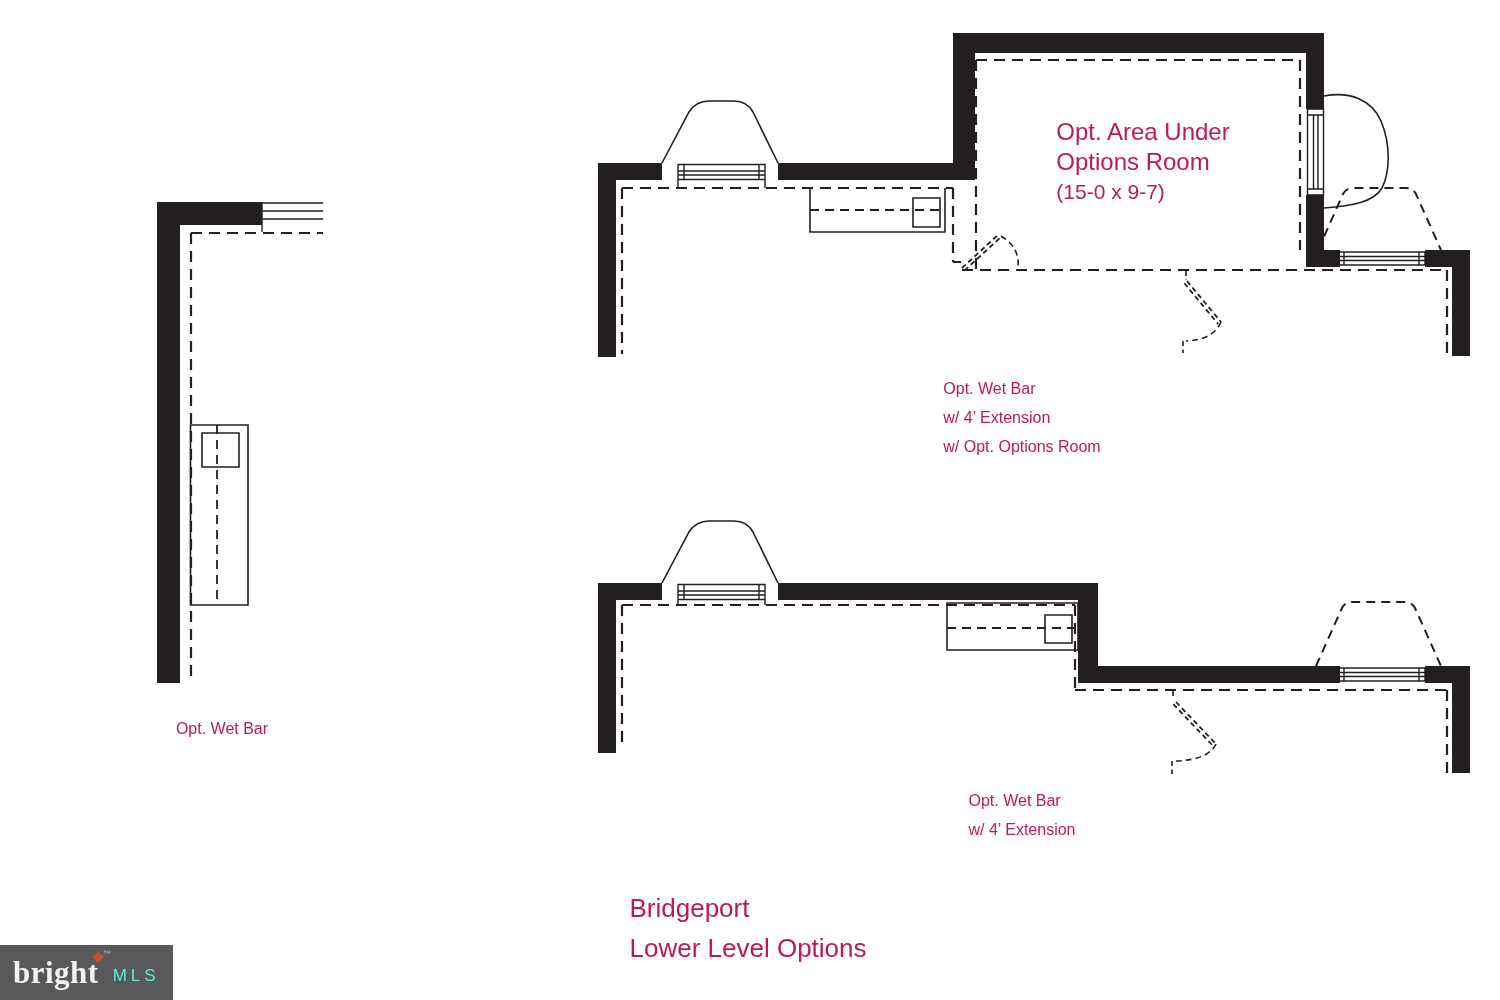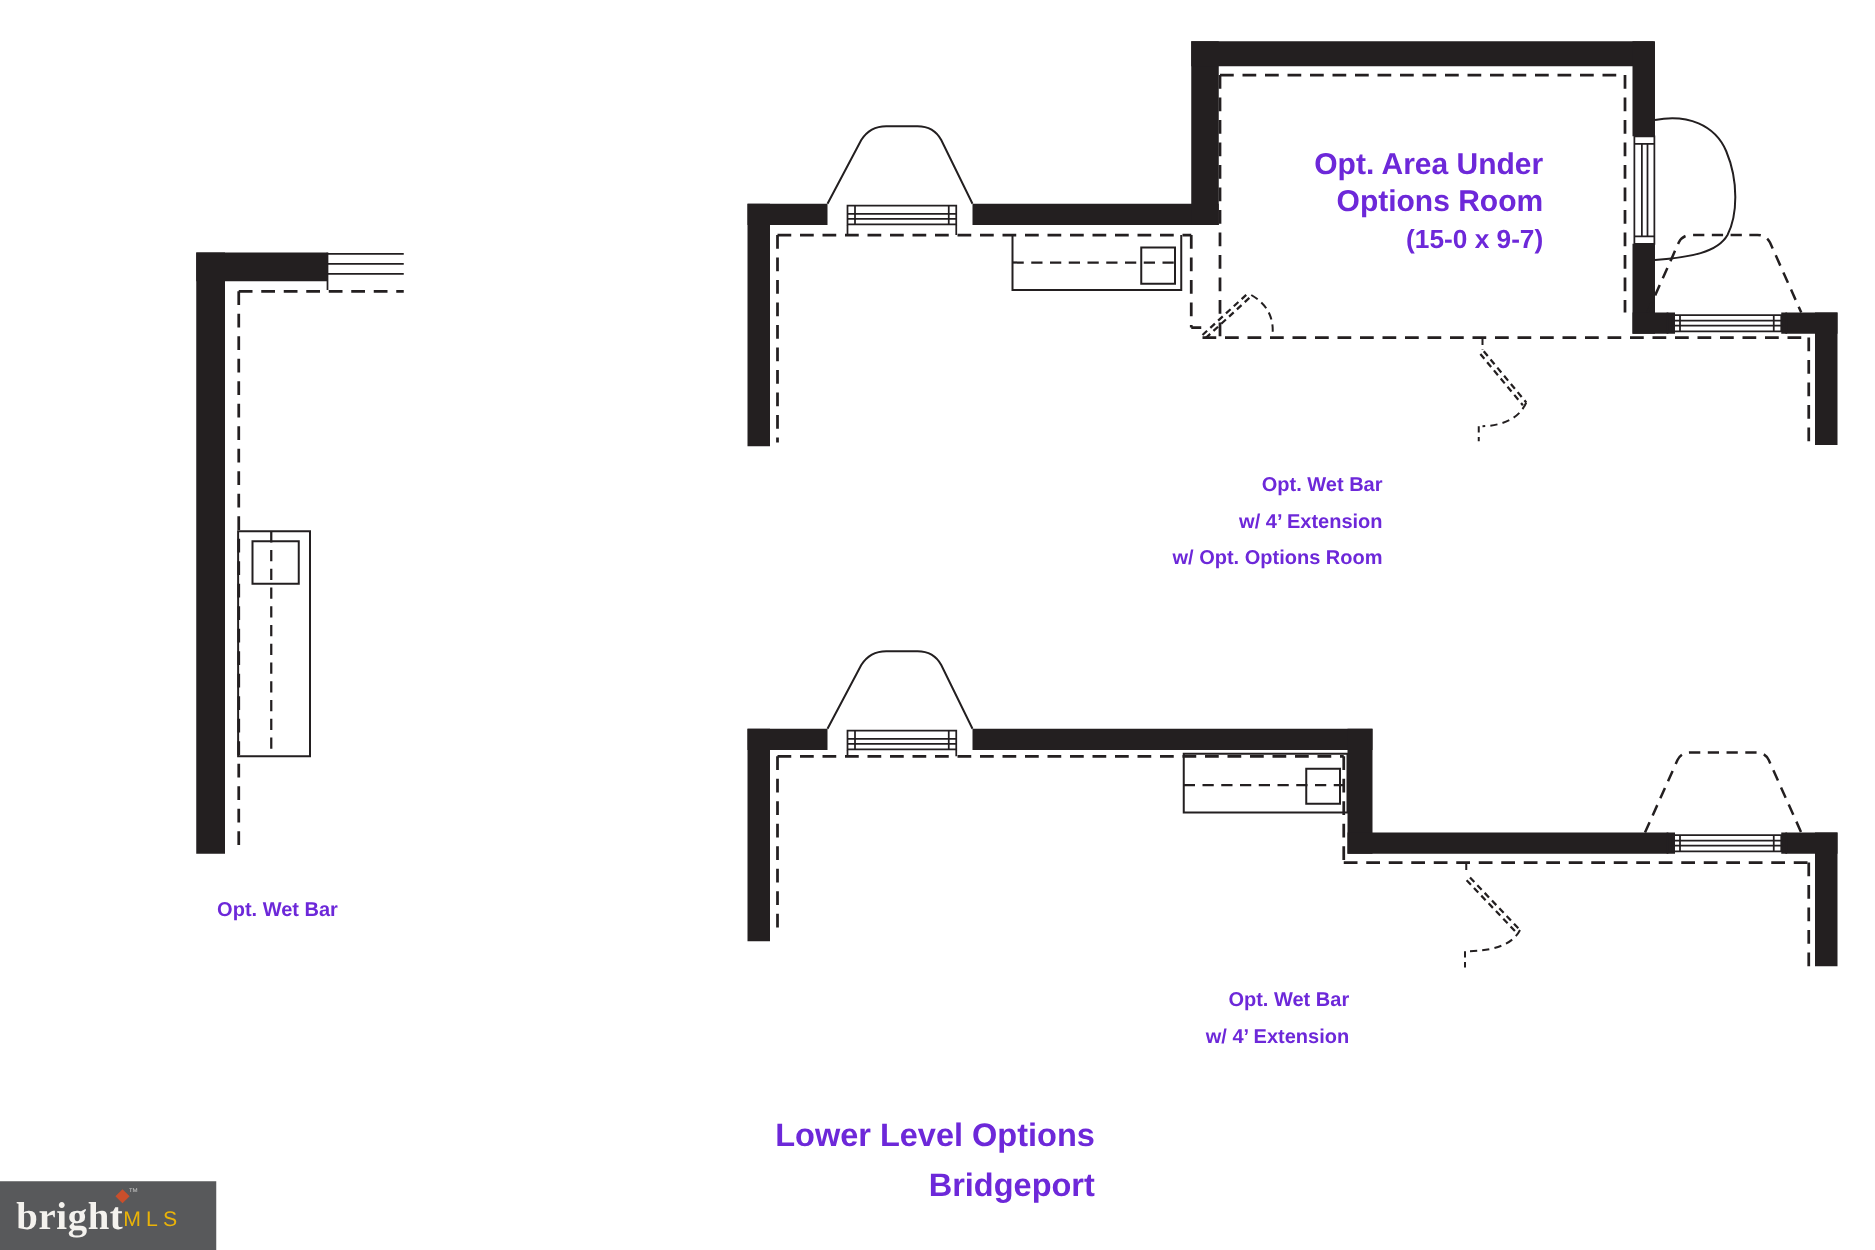--- a/index.html
+++ b/index.html
@@ -1,36 +1,36 @@
 <!DOCTYPE html>
 <html><head>
 <meta charset="utf-8">
 <style>
   html,body{margin:0;padding:0;background:#ffffff;}
   .sheet{position:relative;width:1500px;height:1000px;background:#ffffff;overflow:hidden;
          font-family:"Liberation Sans", sans-serif;color:#231f20;}
   .plan-svg{position:absolute;}
-  .label{position:absolute;transform:translateX(-50%);text-align:right;
-         font-weight:700;color:#6d28d9;white-space:nowrap;}
+  .label{position:absolute;transform:translateX(-50%);text-align:left;
+         font-weight:400;color:#be185d;white-space:nowrap;}
   .caption{font-size:16px;line-height:29px;}
   .room-label{font-size:24px;line-height:30px;}
   .room-label .dims{font-size:21px;}
   .sheet-title{font-size:26px;line-height:40px;}
   
   .logo{position:absolute;left:0;top:945px;width:173px;height:55px;background:#58595b;
         display:flex;align-items:center;padding-left:13px;box-sizing:border-box;}
   .logo .brand{font-family:"Liberation Serif", serif;font-weight:700;font-size:31px;
                color:#f4f2ee;letter-spacing:0.5px;line-height:1;}
   .logo .t-wrap{position:relative;display:inline-block;}
   .logo .diamond{position:absolute;top:-4px;right:-3px;width:8px;height:8px;
                  background:#c94f2c;transform:rotate(45deg);}
   .logo .tm{position:absolute;top:-7px;right:-12px;font-family:"Liberation Sans",sans-serif;
             font-size:8px;font-weight:400;color:#bdbdbd;letter-spacing:0;}
   .logo .mls{font-family:"Liberation Sans",sans-serif;font-size:17px;font-weight:400;
-             color:#eab308;letter-spacing:4px;margin-left:0;padding-top:6px;}
+             color:#5eead4;letter-spacing:4px;margin-left:14px;padding-top:6px;}
   svg *{vector-effect:non-scaling-stroke;}
 </style>
 </head>
 <body>
 
 <div class="sheet">
 
   <svg class="plan-svg" style="left:140px;top:190px" width="200" height="510" viewBox="140 190 200 510">
     <g fill="#231f20" stroke="none">
       <rect x="157" y="202" width="105" height="23"></rect>
@@ -167,22 +167,22 @@
   <div class="label caption" style="left:1022px;top:786px">
     <div>Opt. Wet Bar</div>
     <div>w/ 4’ Extension</div>
   </div>
 
   <div class="label caption" style="left:222px;top:714px">
     <div>Opt. Wet Bar</div>
   </div>
 
   <div class="label sheet-title" style="left:748px;top:888px">
+    <div>Bridgeport</div>
     <div>Lower Level Options</div>
-    <div>Bridgeport</div>
   </div>
 
   <div class="logo">
     <span class="brand"><span>brigh</span><span class="t-wrap"><span>t</span><span class="diamond"></span><span class="tm">™</span></span></span>
     <span class="mls">MLS</span>
   </div>
 
 </div>
 
 </body></html>

